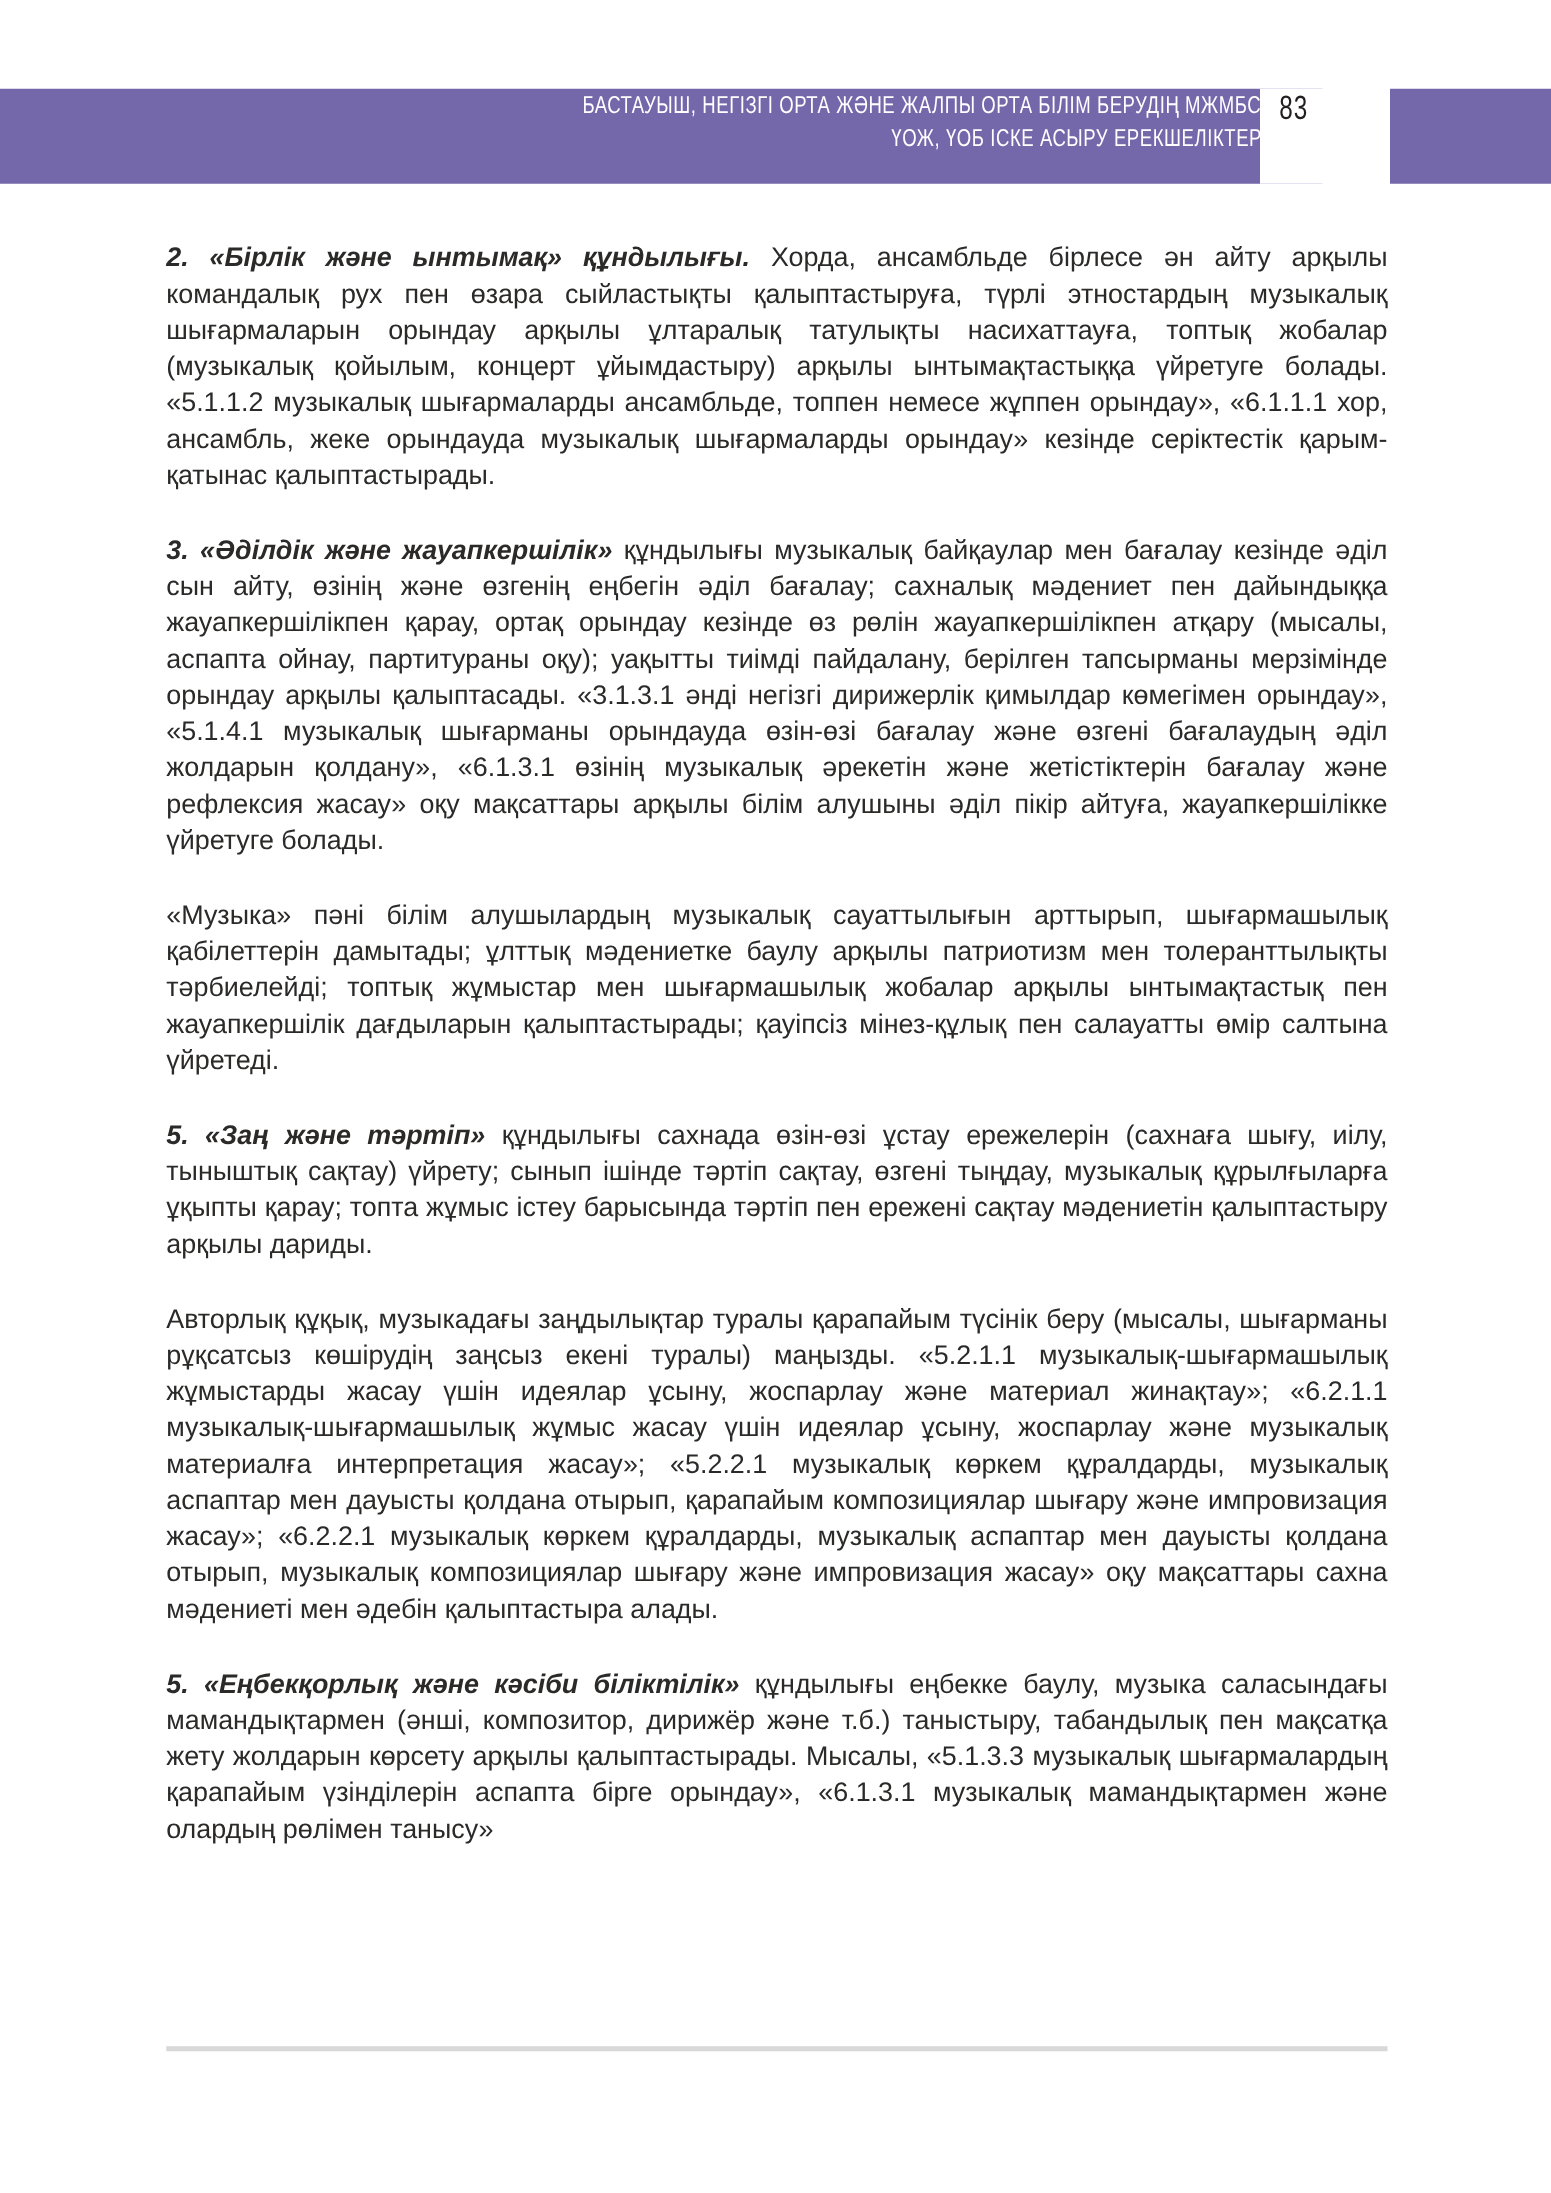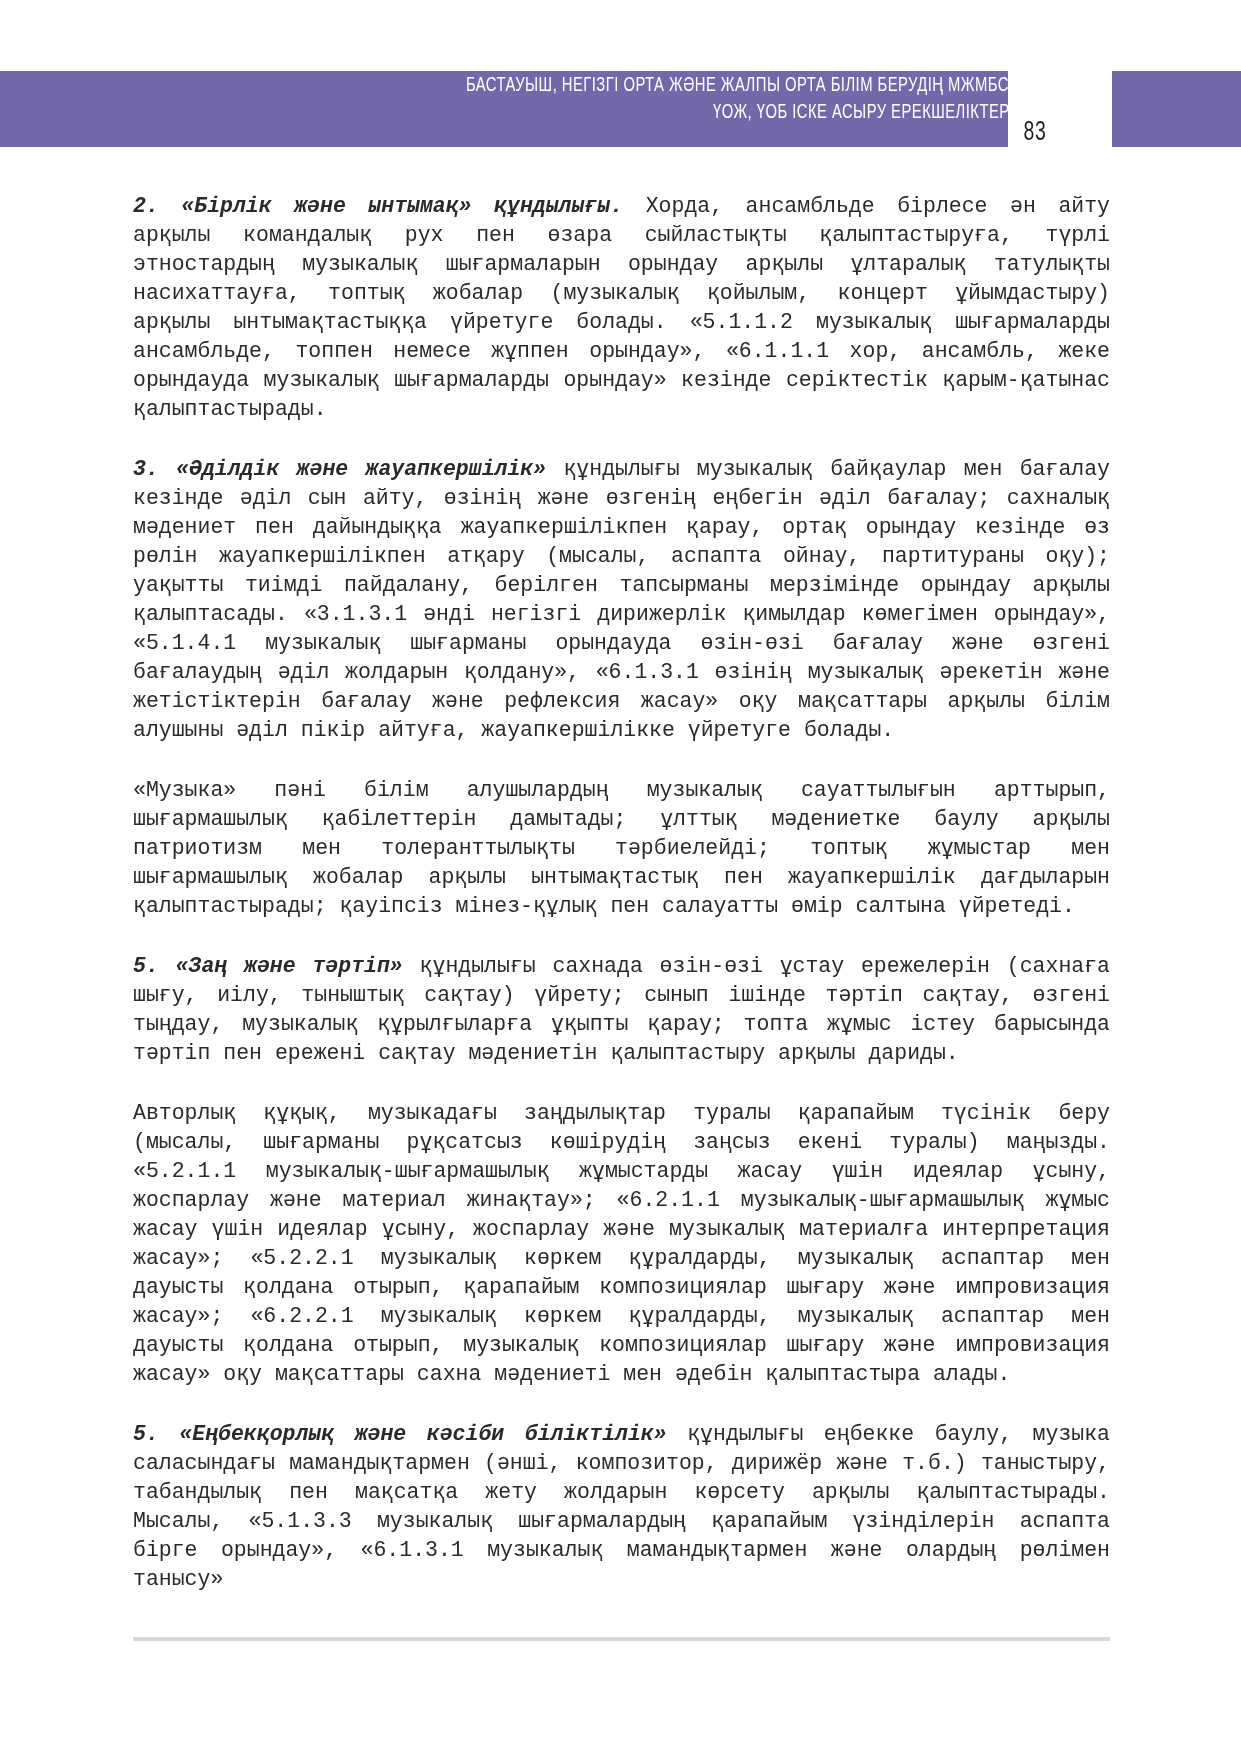--- a/index.html
+++ b/index.html
@@ -46,21 +46,21 @@
     font-weight: 400;
   }
   .page-num-box {
     position: absolute;
     left: 1008px;
     top: 71px;
     width: 54px;
     height: 76px;
     background: #ffffff;
     display: flex;
-    align-items: flex-end;
+    align-items: flex-start;
     justify-content: center;
   }
   .page-num {
     color: #231f20;
     font-size: 27px;
     transform: scaleX(0.72);
     letter-spacing: 1px;
   }
   .banner-side {
     position: absolute;
@@ -76,21 +76,20 @@
     left: 133px;
     top: 192px;
     width: 977px;
     font-size: 21.5px;
     line-height: 29px;
     color: #2b2a29;
     text-align: justify;
   }
   .content p {
     margin: 0 0 31px 0;
-    font-family: Liberation Mono, monospace;
   }
   .lead {
     font-weight: 700;
     font-style: italic;
   }
   
   .divider {
     position: absolute;
     left: 133px;
     top: 1637px;

